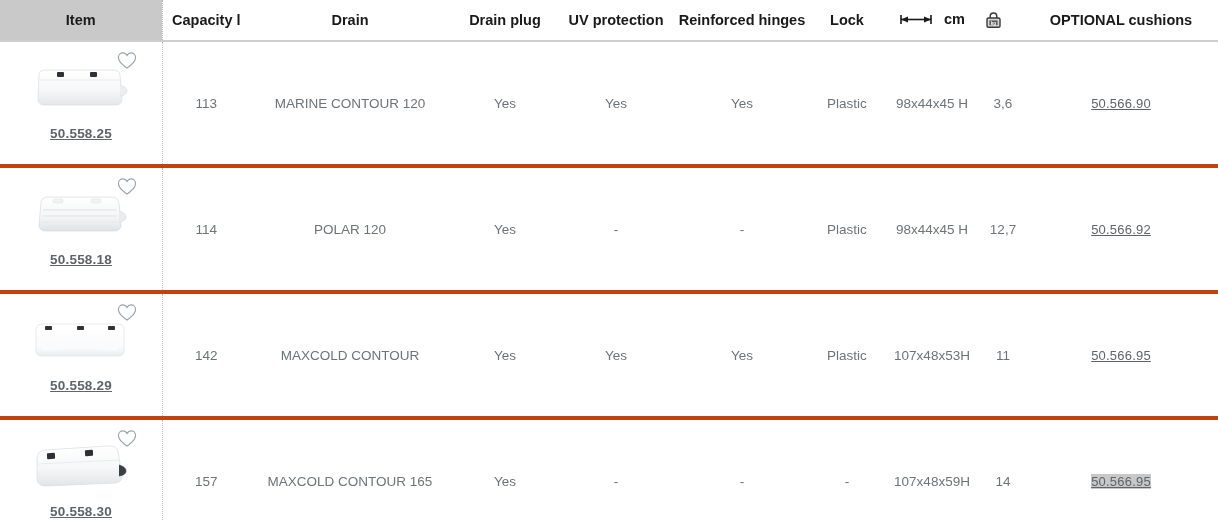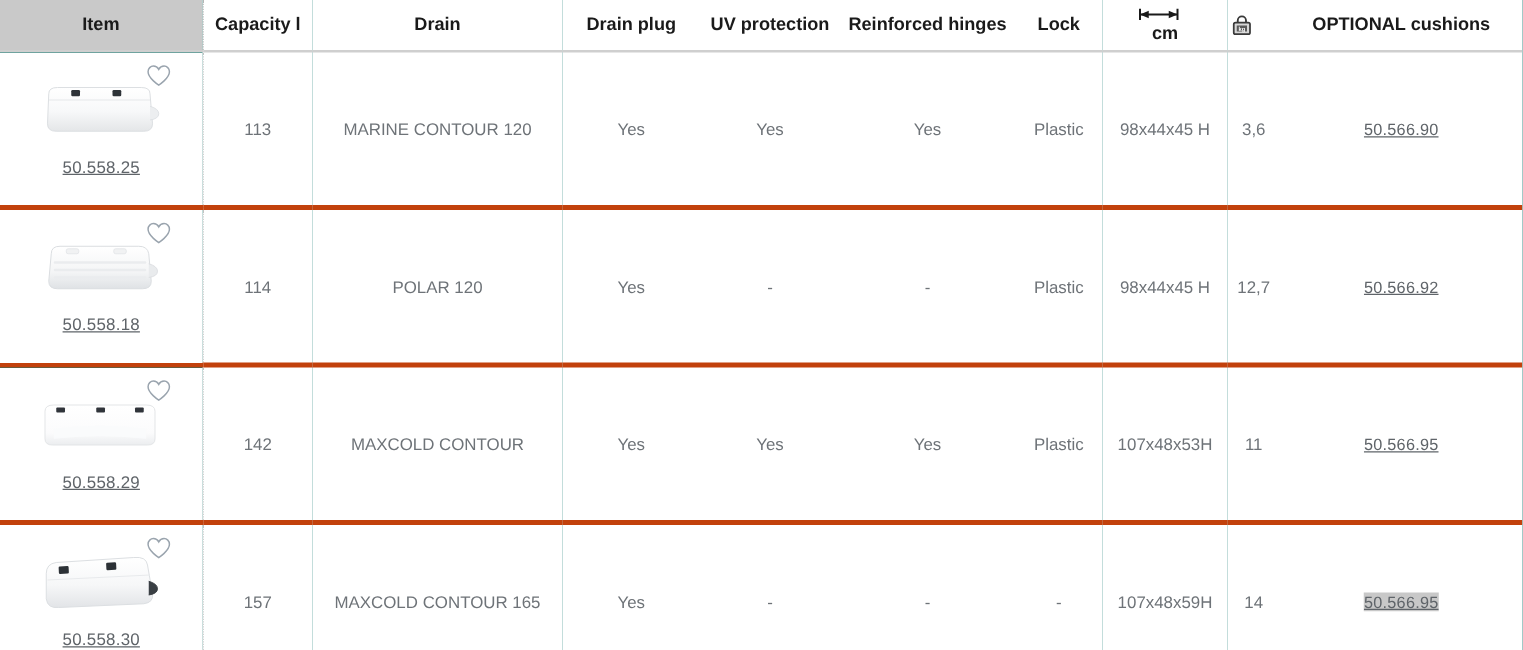--- a/index.html
+++ b/index.html
@@ -6,21 +6,21 @@
   html, body {
     margin: 0; padding: 0;
     background: #ffffff;
     font-family: "Liberation Sans", sans-serif;
   }
   #page {
     position: relative;
     width: 1218px;
     height: 520px;
     overflow: hidden;
-    background: #0f766e;
+    background: #1d4ed8;
   }
 
   
   table.spec-table {
     width: 1218px;
     border-collapse: collapse;
     table-layout: fixed;
   }
 
   
@@ -51,20 +51,21 @@
     color: #6e7378;
     padding: 0 2px;
     background: #ffffff;
     white-space: nowrap;
   }
   tbody tr:last-child td { border-bottom: none; }
   td.item-cell {
     border-right: 1px dotted #c2c2c2;
     position: relative;
     padding: 0;
+    font-weight: bold;
   }
 
   
   .item-inner {
     position: relative;
     width: 162px;
     height: 122px;
     display: flex;
     flex-direction: column;
     align-items: center;
@@ -108,21 +109,20 @@
   .cushion-link.selected {
     background: #c8c8c8;
   }
 
   
   .hdr-icon-wrap {
     display: inline-flex;
     align-items: center;
     justify-content: center;
     gap: 1px;
-    flex-direction: column;
   }
   .measure-icon svg { display: block; }
   .weight-icon svg { display: block; }
   .hdr-unit { font-size: 14.5px; font-weight: bold; color:#1a1a1a; }
 </style>
 </head>
 <body>
 
 <div id="page">
 

